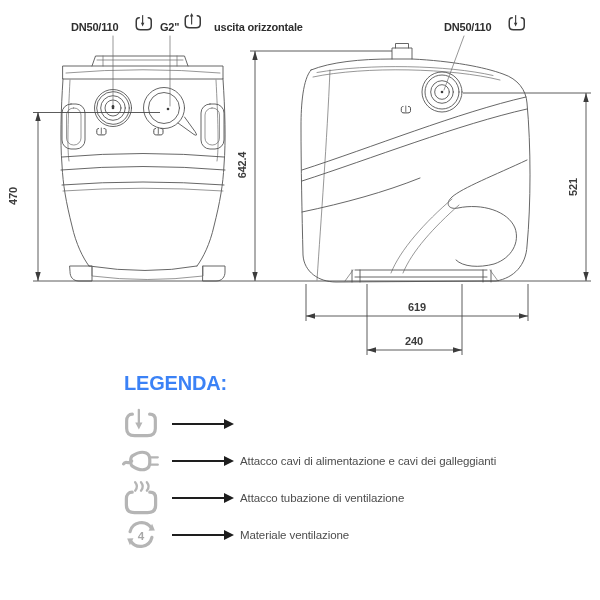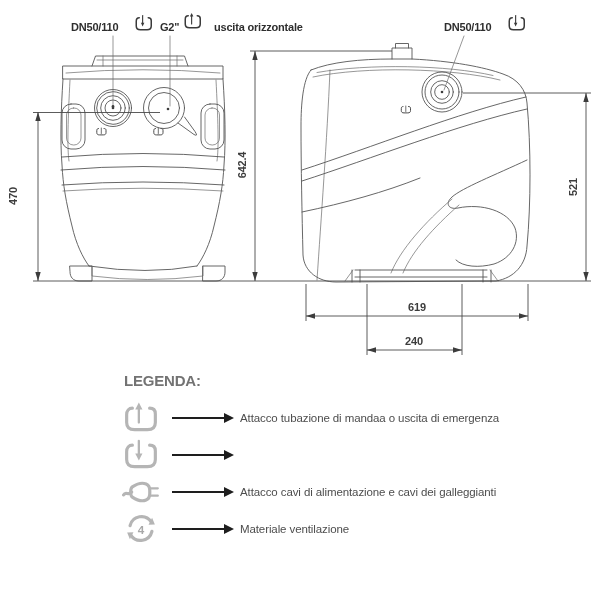--- a/index.html
+++ b/index.html
@@ -10,21 +10,21 @@
   .dim{font-size:11px;font-weight:700;fill:#3c3c3c;letter-spacing:-0.2px;}
   .d{fill:none;stroke:#565656;stroke-width:0.9;stroke-linecap:round;stroke-linejoin:round;}
   .d2{fill:none;stroke:#6a6a6a;stroke-width:0.7;stroke-linecap:round;stroke-linejoin:round;}
   .dl{fill:none;stroke:#4a4a4a;stroke-width:0.9;}
   .ah{fill:#3c3c3c;stroke:none;}
   .mark{fill:none;stroke:#3a3a3a;stroke-width:2;stroke-linecap:round;stroke-linejoin:round;}
   .markhead{fill:#3a3a3a;stroke:none;}
   .tiny{fill:none;stroke:#4a4a4a;stroke-width:1;stroke-linecap:round;stroke-linejoin:round;}
   
   .legend{position:absolute;left:122px;top:372px;width:460px;}
-  .legend h2{margin:0 0 10px 2px;font-size:15px;font-weight:700;color:#737373;letter-spacing:-0.2px;}
+  .legend h2{margin:0 0 10px 2px;font-size:20px;font-weight:700;color:#3b82f6;letter-spacing:-0.2px;}
   .lrow{display:flex;align-items:center;height:37px;}
   .licon{width:46px;display:flex;align-items:center;justify-content:flex-start;}
   .licon svg{display:block;}
   .gico{fill:none;stroke:#b5b5b5;stroke-width:2.2;stroke-linecap:round;stroke-linejoin:round;}
   .gthin{fill:none;stroke:#b5b5b5;stroke-width:1.6;stroke-linecap:round;stroke-linejoin:round;}
   .ghead{fill:#b5b5b5;stroke:none;}
   .larrow{position:relative;width:52px;height:2px;background:#1e1e1e;margin-left:4px;flex:none;}
   .larrow::after{content:"";position:absolute;right:-10px;top:-4px;width:0;height:0;
                  border-left:10px solid #1e1e1e;border-top:5px solid transparent;border-bottom:5px solid transparent;}
   .ltext{margin-left:16px;font-size:11.5px;color:#4d4d4d;letter-spacing:-0.1px;white-space:nowrap;}
@@ -168,31 +168,20 @@
 
       <path class="d2" d="M113,36 V105 M170,36 V106 M464,36 L444,90"></path>
       <circle class="ah" cx="113" cy="106.5" r="1.4"></circle>
     </g>
   </svg>
 
   
   <div class="legend">
     <h2>LEGENDA:</h2>
 
-    <div class="lrow">
-      <span class="licon">
-        <svg width="38" height="33" viewBox="0 0 26 23">
-          <path class="gico" d="M7,5 C4.5,5 3,6.8 3,9.5 V15 C3,18.5 5,20 8.5,20 H17.5 C21,20 23,18.5 23,15 V9 C23,6.5 21.5,5 19,5"></path>
-          <path class="gthin" d="M11.5,15 V4"></path>
-          <polygon class="ghead" points="11.5,1 9,6 14,6"></polygon>
-        </svg>
-      </span>
-      <span class="larrow"></span>
-      <span class="ltext">Attacco tubazione di mandaa o uscita di emergenza</span>
-    </div>
 
     <div class="lrow">
       <span class="licon">
         <svg width="38" height="33" viewBox="0 0 26 23">
           <path class="gico" d="M7,5 C4.5,5 3,6.8 3,9.5 V15 C3,18.5 5,20 8.5,20 H17.5 C21,20 23,18.5 23,15 V9 C23,6.5 21.5,5 19,5"></path>
           <path class="gthin" d="M11.5,2 V12"></path>
           <polygon class="ghead" points="11.5,15.6 9,10.8 14,10.8"></polygon>
         </svg>
       </span>
       <span class="larrow"></span>
@@ -203,20 +192,30 @@
         <svg width="41" height="32" viewBox="0 0 28 22">
           <path class="gico" d="M1,13 C2.5,10 4.5,14 6.5,11"></path>
           <path class="gico" d="M7,7.5 C10,5.5 14,4.5 16.5,5.5 C18.5,6.3 19,8 19,10 L19,12 C19,14 18.5,15.7 16.5,16.5 C14,17.5 10,16.5 7,14.5 C5.5,13.5 5.5,8.5 7,7.5 Z"></path>
           <path class="gthin" d="M19.5,8.5 H24.5 M19.5,13.5 H24.5"></path>
         </svg>
       </span>
       <span class="larrow"></span>
       <span class="ltext">Attacco cavi di alimentazione e cavi dei galleggianti</span>
     </div>
 
+    <div class="lrow">
+      <span class="licon">
+        <svg width="38" height="38" viewBox="0 0 26 26">
+          <path class="gico" d="M7,9 C4.5,9 3,10.8 3,13.5 V18 C3,21.5 5,23 8.5,23 H17.5 C21,23 23,21.5 23,18 V13 C23,10.5 21.5,9 19,9"></path>
+          <path class="gthin" d="M9,8 C10.5,6.2 10.5,4 9,2.2 M13,8 C14.5,6.2 14.5,4 13,2.2 M17,8 C18.5,6.2 18.5,4 17,2.2"></path>
+        </svg>
+      </span>
+      <span class="larrow"></span>
+      <span class="ltext">Attacco tubazione di ventilazione</span>
+    </div>
 
     <div class="lrow">
       <span class="licon">
         <svg width="38" height="35" viewBox="0 0 26 24">
           <path class="gico" d="M5.5,10 A8,8 0 0 1 20,7.5"></path>
           <polygon class="ghead" points="22.5,9.2 18.2,9.4 20.6,4.6"></polygon>
           <path class="gico" d="M20.5,14 A8,8 0 0 1 6,16.5"></path>
           <polygon class="ghead" points="3.5,14.8 7.8,14.6 5.4,19.4"></polygon>
           <text x="13" y="15.5" text-anchor="middle" style="font-size:8px;font-weight:700;fill:#a8a8a8;">4</text>
         </svg>

